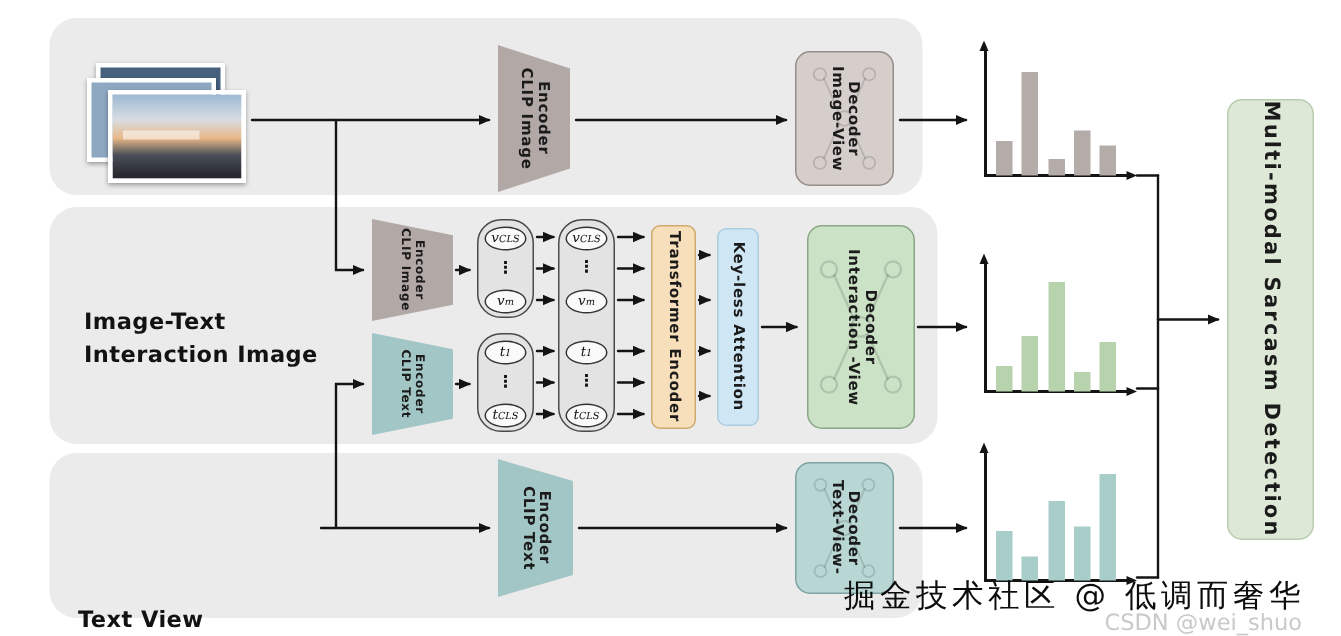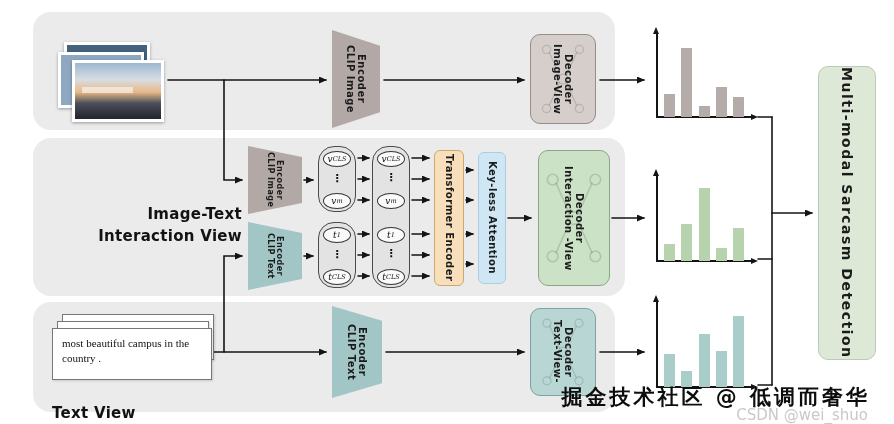--- a/index.html
+++ b/index.html
@@ -1,21 +1,21 @@
 <!DOCTYPE html>
 <html><head>
 <meta charset="utf-8">
 <style>
   *{box-sizing:border-box;margin:0;padding:0}
   body{background:#ffffff}
   .canvas{position:relative;width:894px;height:424px;background:#fff;overflow:hidden;
           font-family:"DejaVu Sans",sans-serif;color:#111}
   .panel{position:absolute;background:#ebebeb;border-radius:18px}
   .row-label{position:absolute;font-weight:700;font-size:15px;letter-spacing:.3px;color:#121212}
-  .center2{text-align:right;line-height:1.45}
+  .center2{text-align:left;line-height:1.45}
 
   .vtext{writing-mode:vertical-lr;text-orientation:mixed;font-weight:700;color:#1b1b1b;
          text-align:center;letter-spacing:.5px}
 
   .trap{position:absolute;display:flex;align-items:center;justify-content:center;
         clip-path:polygon(0 0,100% 16%,100% 84%,0 100%)}
   .enc-gray{background:#b2a9a6}
   .enc-teal{background:#a2c6c5}
   .trap .vtext{font-size:10px}
   .trap.small .vtext{font-size:8px}
@@ -60,21 +60,21 @@
 
   .photo{position:absolute;border:3px solid #fff;box-shadow:0 1px 3px rgba(0,0,0,.35)}
   .photo-front{background:linear-gradient(180deg,#9db8d2 0%,#d8dde2 30%,#e8b888 52%,#4a4f59 72%,#23232a 100%)}
   .photo-cap{position:absolute;left:8%;top:42%;width:60%;height:6px;background:rgba(255,255,255,.55)}
 
   .card{position:absolute;background:#fff;border:1px solid #777;box-shadow:1px 1px 2px rgba(0,0,0,.15)}
   .sample-text{font-family:"Liberation Serif",serif;font-size:11px;line-height:1.4;display:block;padding:7px 9px;color:#111}
 
   .arrows{position:absolute;left:0;top:0;pointer-events:none}
 
-  .watermark-main{position:absolute;right:24px;top:383px;font-size:21px;font-weight:700;
+  .watermark-main{position:absolute;right:24px;top:383px;font-size:21px;font-weight:400;
                   letter-spacing:3px;color:#0d0d0d;z-index:20;white-space:nowrap}
   .watermark-sub{position:absolute;right:26px;top:406px;font-size:15px;color:#c9c9c9;z-index:20}
 </style>
 </head>
 <body>
 
 <div class="canvas">
 
   <div class="panel" style="left:33px;top:12px;width:582px;height:118px"></div>
   <div class="panel" style="left:33px;top:138px;width:592px;height:158px"></div>
@@ -160,21 +160,21 @@
         <div class="bar" style="height: 30%; background: rgb(180, 172, 169);"></div>
         <div class="bar" style="height: 92%; background: rgb(180, 172, 169);"></div>
         <div class="bar" style="height: 14%; background: rgb(180, 172, 169);"></div>
         <div class="bar" style="height: 40%; background: rgb(180, 172, 169);"></div>
         <div class="bar" style="height: 26%; background: rgb(180, 172, 169);"></div>
       </div>
   </div>
 
   <div class="row-label center2" style="left:56px;top:204px;width:186px">
     <div>Image-Text</div>
-    <div>Interaction View</div>
+    <div>Interaction Image</div>
   </div>
 
   <div class="trap small enc-gray" style="left:248px;top:146px;width:54px;height:68px">
     <span class="vtext">CLIP Image Encoder</span>
   </div>
   <div class="trap small enc-teal" style="left:248px;top:222px;width:54px;height:68px">
     <span class="vtext">CLIP Text Encoder</span>
   </div>
 
   <div class="tokcol" style="left:318px;top:146px;width:38px;height:66px">
@@ -251,27 +251,20 @@
     <div class="axis-x"></div>
     <div class="bars">
         <div class="bar" style="height: 22%; background: rgb(183, 211, 174);"></div>
         <div class="bar" style="height: 48%; background: rgb(183, 211, 174);"></div>
         <div class="bar" style="height: 95%; background: rgb(183, 211, 174);"></div>
         <div class="bar" style="height: 16%; background: rgb(183, 211, 174);"></div>
         <div class="bar" style="height: 42%; background: rgb(183, 211, 174);"></div>
       </div>
   </div>
 
-  <div style="position:absolute;left:52px;top:314px;width:170px;height:70px">
-    <div class="card" style="left:10px;top:0;width:152px;height:46px"></div>
-    <div class="card" style="left:5px;top:7px;width:152px;height:46px"></div>
-    <div class="card" style="left:0;top:14px;width:160px;height:52px">
-      <span class="sample-text">most beautiful campus in the country .</span>
-    </div>
-  </div>
   <div class="row-label" style="left:52px;top:404px">Text View</div>
 
   <div class="trap enc-teal" style="left:332px;top:306px;width:50px;height:92px">
     <span class="vtext">CLIP Text Encoder</span>
   </div>
 
   <div class="decoder dec-teal" style="left:530px;top:308px;width:66px;height:88px">
     <svg class="netglyph" viewBox="0 0 60 100">
       <g stroke="#00000022" fill="none" stroke-width="1.5">
         <circle cx="10" cy="14" r="5"></circle>

